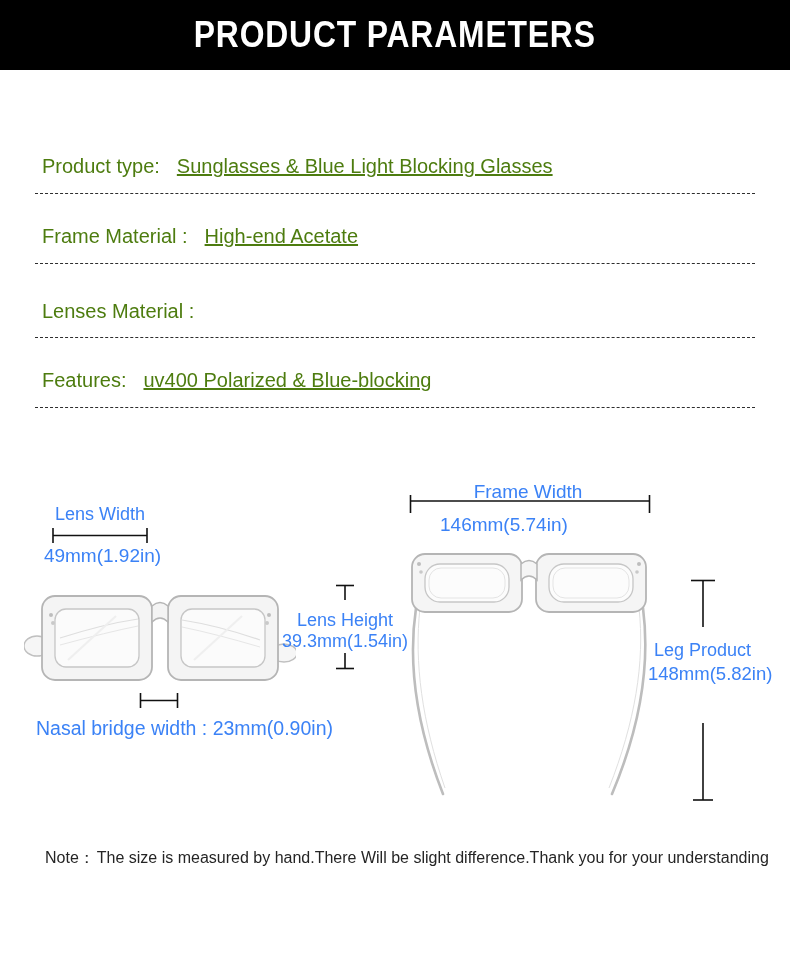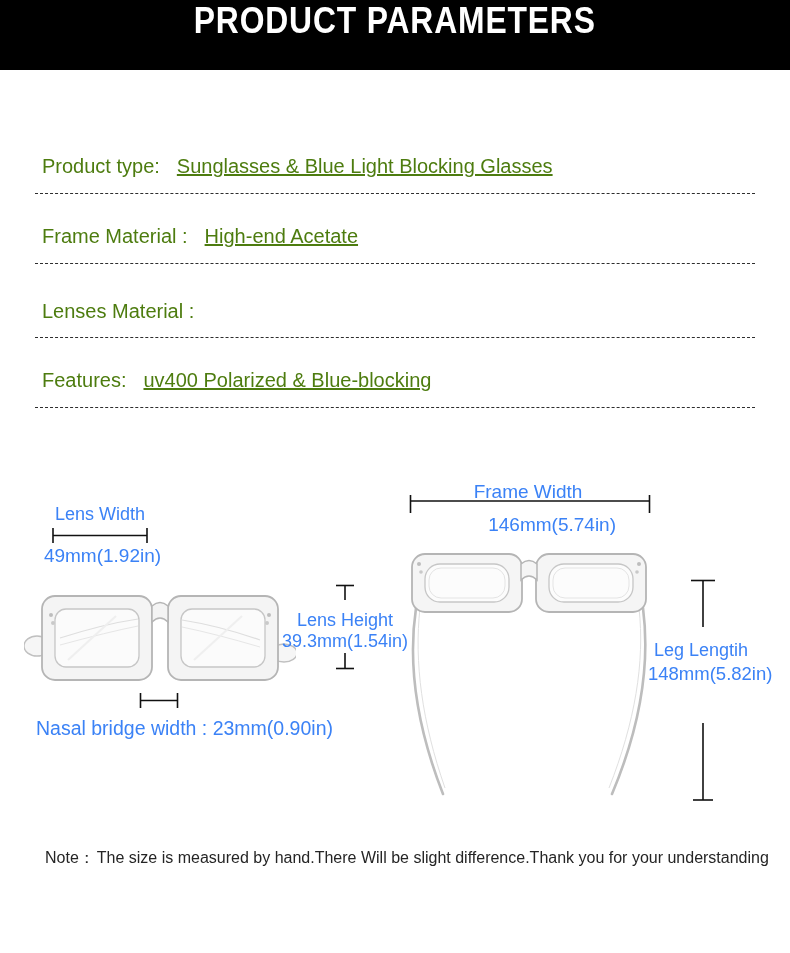--- a/index.html
+++ b/index.html
@@ -2,38 +2,38 @@
 <html><head>
 <meta charset="utf-8">
 <style>
   html,body{margin:0;padding:0;background:#fff;}
   #page{
     position:relative;width:790px;height:953px;background:#ffffff;overflow:hidden;
     font-family:"Liberation Sans",sans-serif;color:#161616;
   }
   
   .header{position:absolute;left:0;top:0;width:790px;height:70px;background:#000000;
-    display:flex;align-items:flex-start;justify-content:center;}
+    display:flex;align-items:center;justify-content:center;}
   .header-title{color:#ffffff;font-size:37px;font-weight:bold;letter-spacing:1px;
     transform:scaleX(0.86);white-space:nowrap;}
   
   .spec-row{position:absolute;left:42px;font-size:20px;display:flex;white-space:nowrap;color:#4d7c0f;}
   .spec-row .spec-value{margin-left:17px;text-decoration:underline;}
   .row1{top:155px;} .row2{top:225px;} .row3{top:300px;} .row4{top:369px;}
   .dash{position:absolute;left:35px;width:720px;height:0;border-top:1.6px dashed #2e2e2e;}
   .d1{top:193px;} .d2{top:263px;} .d3{top:337px;} .d4{top:407px;}
   
   .dim{position:absolute;color:#3b82f6;white-space:nowrap;}
   .lw-label{left:40px;top:504px;width:120px;text-align:center;font-size:18px;}
   .lw-value{left:30px;top:545px;width:145px;text-align:center;font-size:19px;}
   .lh-label{left:281px;top:610px;width:128px;text-align:center;font-size:18px;}
   .lh-value{left:276px;top:631px;width:138px;text-align:center;font-size:18px;}
   .nb-text{left:36px;top:717px;font-size:19.5px;}
   .fw-label{left:450px;top:481px;width:156px;text-align:center;font-size:19px;}
-  .fw-value{left:440px;top:514px;width:176px;text-align:right;font-size:19px;}
+  .fw-value{left:440px;top:514px;width:176px;text-align:left;font-size:19px;}
   .ll-label{left:654px;top:640px;font-size:18px;}
   .ll-value{left:648px;top:663px;font-size:18.5px;}
   .note{position:absolute;left:45px;top:848px;font-size:16px;color:#252525;white-space:nowrap;}
   .note .note-text{margin-left:2px;}
   
   .abs{position:absolute;}
   svg{display:block;}
 </style>
 </head>
 <body>
@@ -165,21 +165,21 @@
       <circle cx="234" cy="22" r="1.8" fill="#c9c9c9"></circle>
     </svg>
   </div>
 
   <div class="abs" style="left:689px;top:579px;">
     <svg width="28" height="48" viewBox="0 0 28 48">
       <line x1="2" y1="1.5" x2="26" y2="1.5" stroke="#111" stroke-width="1.6"></line>
       <line x1="14" y1="1.5" x2="14" y2="48" stroke="#111" stroke-width="1.6"></line>
     </svg>
   </div>
-  <div class="dim ll-label">Leg Lengtih</div>
+  <div class="dim ll-label">Leg Product</div>
   <div class="dim ll-value">148mm(5.82in)</div>
   <div class="abs" style="left:689px;top:723px;">
     <svg width="28" height="80" viewBox="0 0 28 80">
       <line x1="14" y1="0" x2="14" y2="77" stroke="#111" stroke-width="1.6"></line>
       <line x1="4" y1="77" x2="24" y2="77" stroke="#111" stroke-width="1.6"></line>
     </svg>
   </div>
 
   <div class="note">
     <span>Note：</span><span class="note-text">The size is measured by hand.There Will be slight difference.Thank you for your understanding</span>

